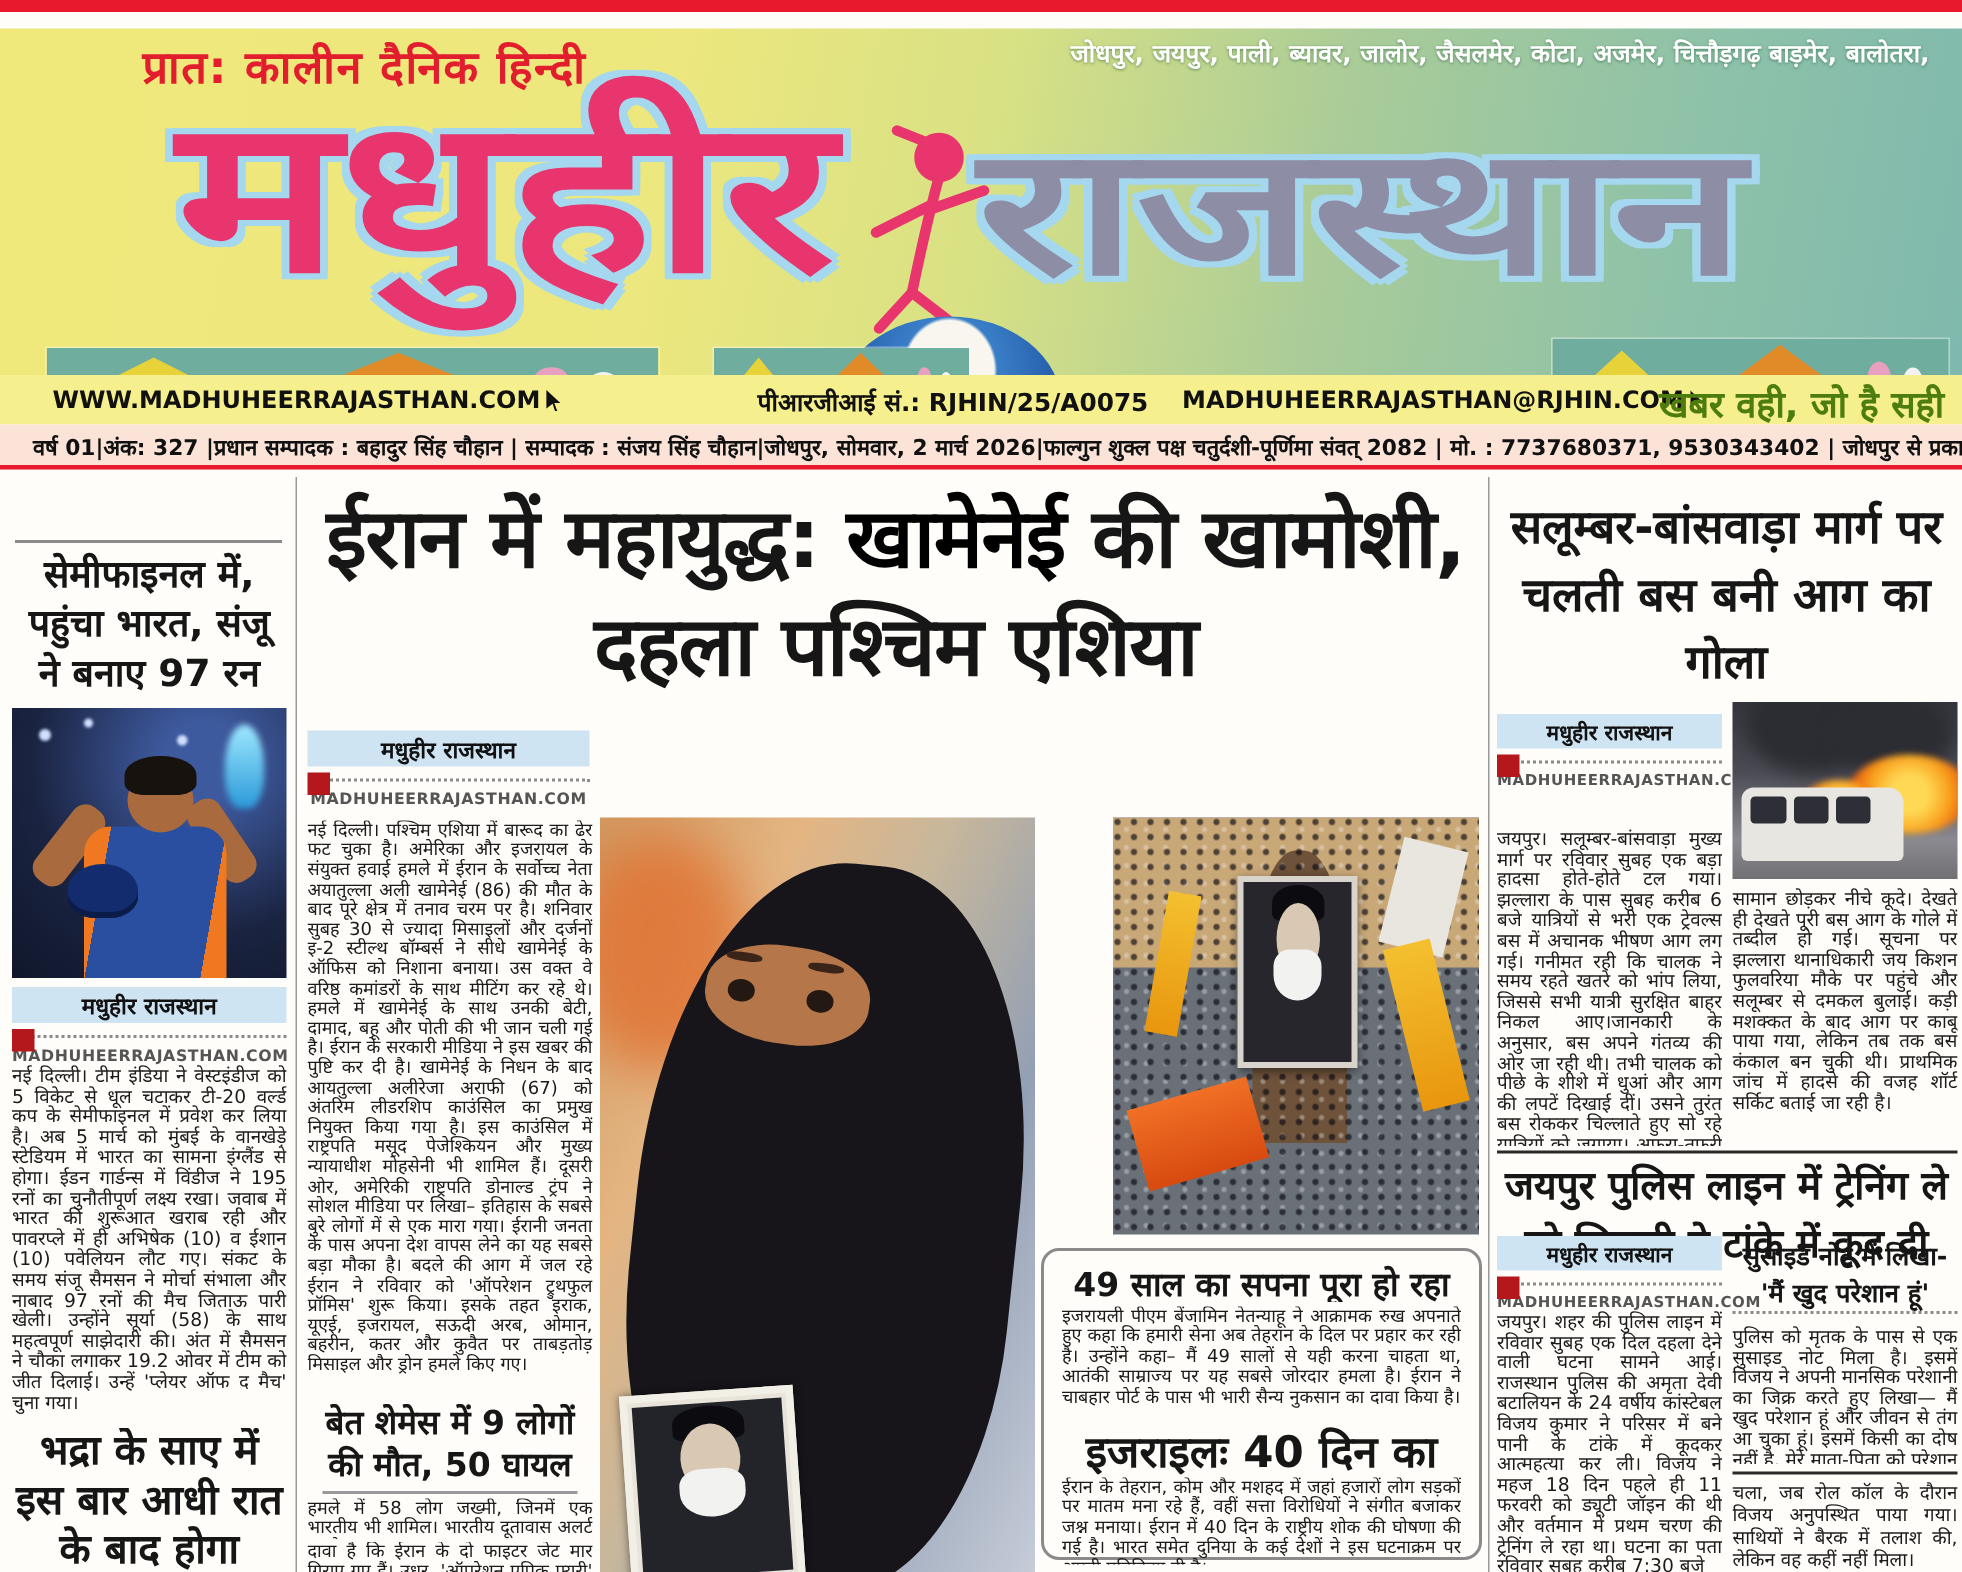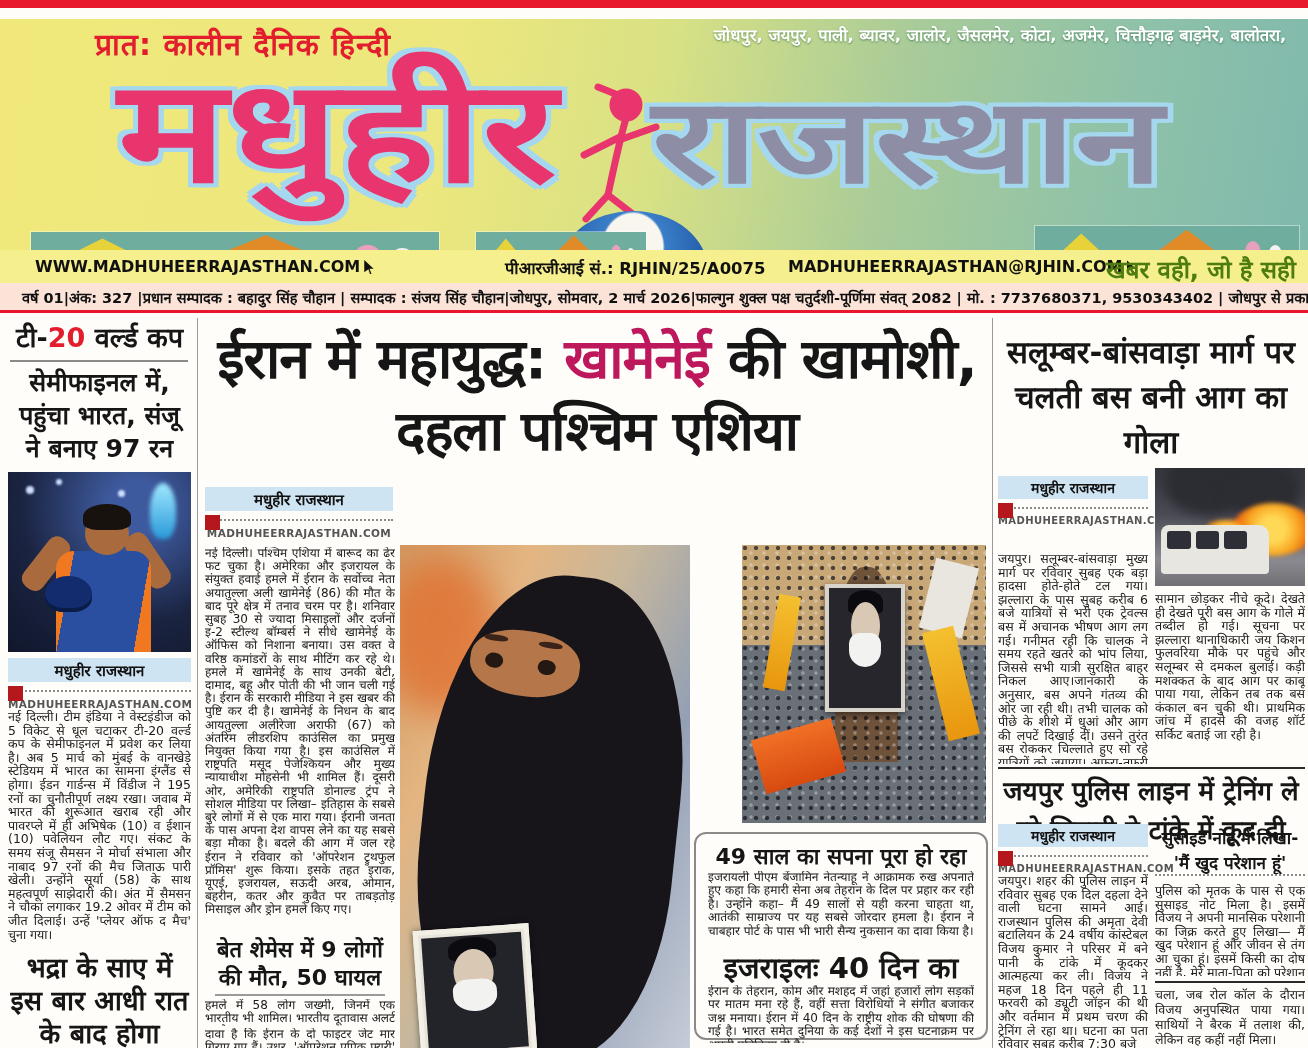--- a/index.html
+++ b/index.html
@@ -163,23 +163,20 @@
 
   <div class="abs datebar">
     <span>वर्ष 01|अंक: 327 |प्रधान सम्पादक : बहादुर सिंह चौहान | सम्पादक : संजय सिंह चौहान|</span>
     <span>जोधपुर, सोमवार, 2 मार्च 2026</span>
     <span>|फाल्गुन शुक्ल पक्ष चतुर्दशी-पूर्णिमा संवत् 2082 | मो. : 7737680371, 9530343402 | जोधपुर से प्रकाशित | पृष्ठ 06 | मूल्य : 3.00</span>
   </div>
 
   <div class="abs vline" style="left:197px;top:318px;height:730px"></div>
   <div class="abs vline" style="left:992px;top:318px;height:730px"></div>
 
-  <div class="abs hl" style="left:8px;top:318px;width:183px;height:38px;font-size:27px">
-    <span>टी-</span><span style="color:#e11d2e">20</span><span> वर्ल्ड कप</span>
-  </div>
   <div class="abs" style="left:10px;top:360px;width:178px;border-top:2px solid #8a8a8a"></div>
   <div class="abs hl" style="left:8px;top:366px;width:183px;height:104px;font-size:25px;line-height:1.32">सेमीफाइनल में, पहुंचा भारत, संजू ने बनाए 97 रन</div>
 
   <div class="ph cricket-photo" style="left:8px;top:472px;width:183px;height:180px">
     <div class="stadium-dot" style="left:10%;top:8%;width:8px;height:8px"></div>
     <div class="stadium-dot" style="left:26%;top:4%;width:6px;height:6px"></div>
     <div class="stadium-dot" style="left:60%;top:10%;width:7px;height:7px"></div>
     <div class="flame"></div>
     <div class="crk-arm" style="left:14%;top:34%;transform:rotate(38deg)"></div>
     <div class="crk-arm" style="left:70%;top:32%;transform:rotate(-34deg)"></div>
@@ -195,21 +192,21 @@
         <span class="sq"></span>
       </div>
     <div class="site">MADHUHEERRAJASTHAN.COM</div>
   </div>
 
   <div class="abs body-txt" style="left:8px;top:710px;width:183px;height:238px">नई दिल्ली। टीम इंडिया ने वेस्टइंडीज को 5 विकेट से धूल चटाकर टी-20 वर्ल्ड कप के सेमीफाइनल में प्रवेश कर लिया है। अब 5 मार्च को मुंबई के वानखेड़े स्टेडियम में भारत का सामना इंग्लैंड से होगा। ईडन गार्डन्स में विंडीज ने 195 रनों का चुनौतीपूर्ण लक्ष्य रखा। जवाब में भारत की शुरूआत खराब रही और पावरप्ले में ही अभिषेक (10) व ईशान (10) पवेलियन लौट गए। संकट के समय संजू सैमसन ने मोर्चा संभाला और नाबाद 97 रनों की मैच जिताऊ पारी खेली। उन्होंने सूर्या (58) के साथ महत्वपूर्ण साझेदारी की। अंत में सैमसन ने चौका लगाकर 19.2 ओवर में टीम को जीत दिलाई। उन्हें 'प्लेयर ऑफ द मैच' चुना गया।</div>
 
   <div class="abs hl" style="left:8px;top:952px;width:183px;height:96px;font-size:27px;line-height:1.22">भद्रा के साए में इस बार आधी रात के बाद होगा होलिका दहन</div>
 
   <div class="abs hl" style="left:203px;top:324px;width:788px;height:152px;font-size:55px;line-height:1.3;letter-spacing:-1px">
-    <span>ईरान में महायुद्ध: </span><span style="color:#be185d">खामेनेई</span><span> की खामोशी, दहला पश्चिम एशिया</span>
+    <span>ईरान में महायुद्ध: </span><span style="color:#000000">खामेनेई</span><span> की खामोशी, दहला पश्चिम एशिया</span>
   </div>
 
   <div class="byline" style="left:205px;top:487px;width:188px">
     <div class="strip">मधुहीर राजस्थान</div>
     <div class="dots">
         <span class="sq"></span>
       </div>
     <div class="site">MADHUHEERRAJASTHAN.COM</div>
   </div>
 

